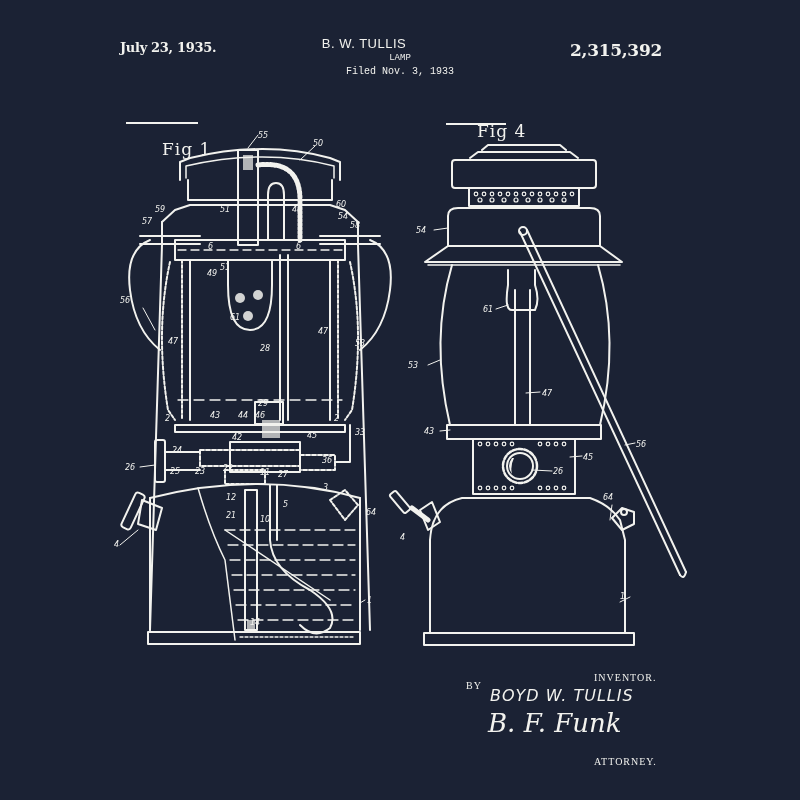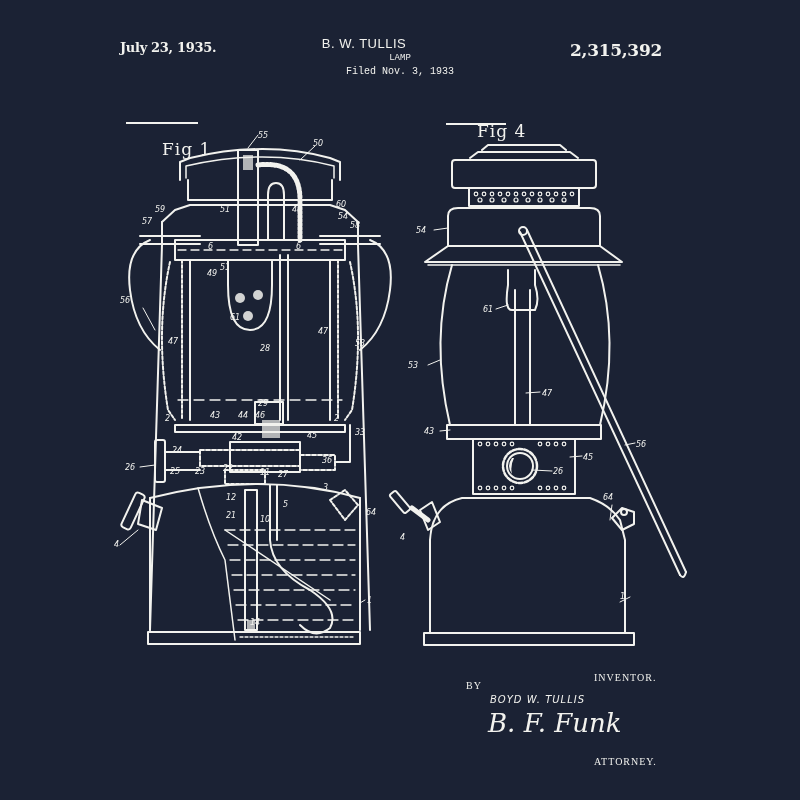--- a/index.html
+++ b/index.html
@@ -35,21 +35,21 @@
     .fig-label {
       font-family: "DejaVu Serif", "Liberation Serif", serif;
       font-size: 17px; letter-spacing: 1px; margin-top: 40px;
     }
     .fig-underline { height: 2px; background: #f2f2ee; }
     .drawing { left: 0; top: 0; width: 800px; height: 800px; }
     .sig-text {
       font-family: "Liberation Serif", serif; font-size: 10px; letter-spacing: 1px;
     }
     .sig-name {
-      font-family: "DejaVu Sans", sans-serif; font-style: italic; font-size: 10px; letter-spacing: 1px; margin-top: 8px;
+      font-family: "DejaVu Sans", sans-serif; font-style: italic; font-size: 16px; letter-spacing: 1px;
     }
     .signature {
       font-family: "DejaVu Serif", serif; font-style: italic; font-size: 26px;
     }
     svg text { font-family: "DejaVu Sans", sans-serif; font-style: italic; fill: #f2f2ee; }
   </style>
 </head>
 <body>
 
 <div class="abs date">July 23, 1935.</div>

